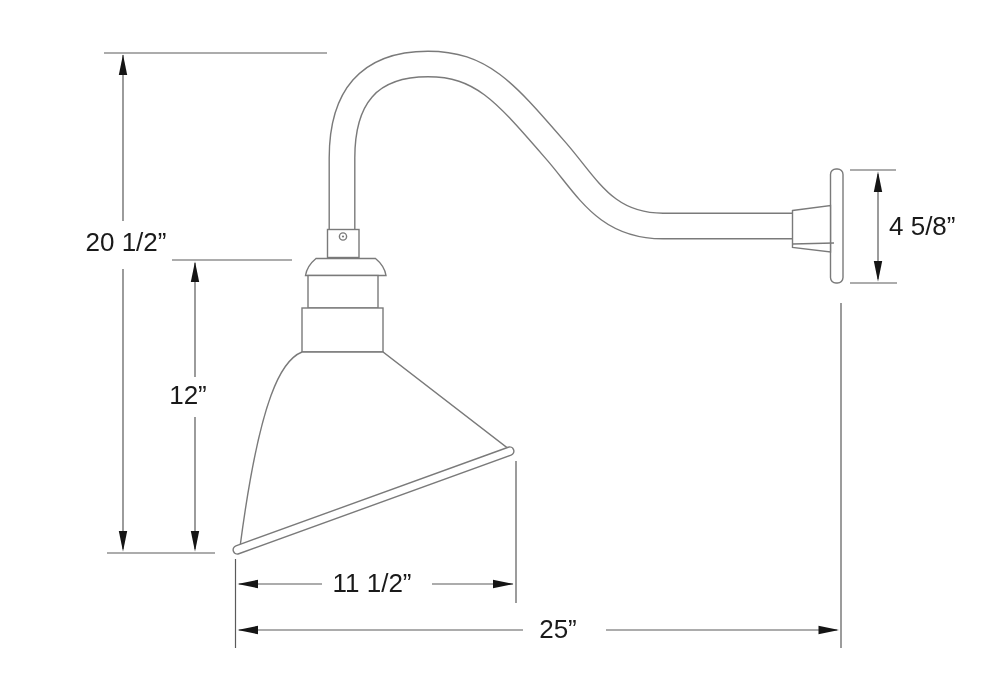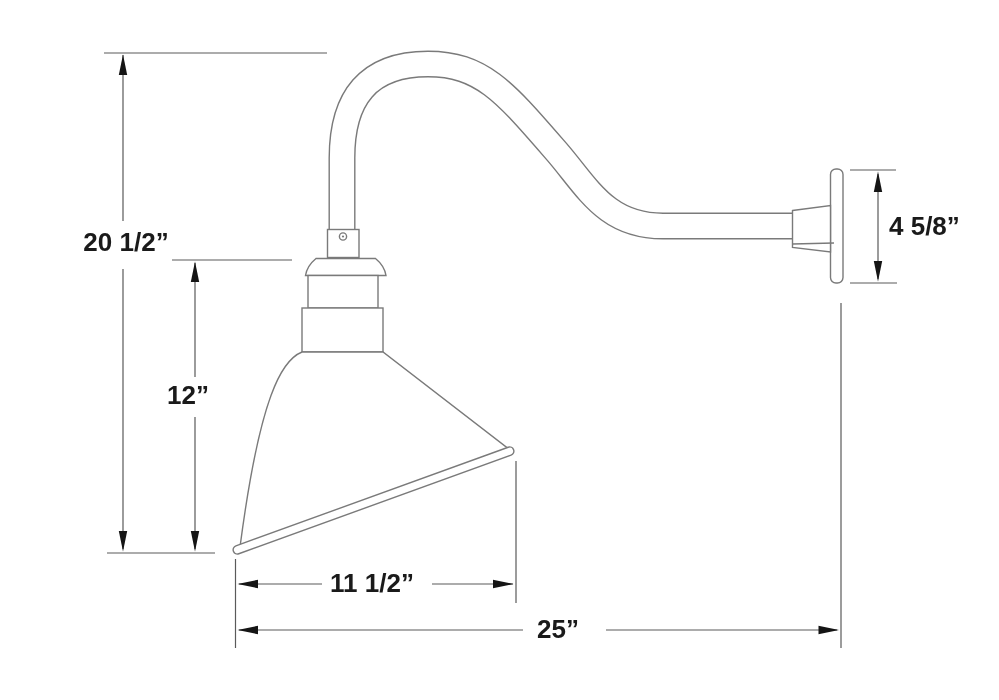--- a/index.html
+++ b/index.html
@@ -1,18 +1,18 @@
 <!DOCTYPE html>
 <html style="--bg: #ffffff; --line: #7a7a7a; --dim: #5a5a5a; --arrow: #151515; --text: #1a1a1a;"><head>
 <meta charset="utf-8">
 <style>
   html,body{margin:0;padding:0;background:#fff;}
   .canvas{
     position:relative;width:999px;height:700px;background:var(--bg,#fff);
-    font-family:"Liberation Sans",sans-serif;overflow:hidden;font-weight:bold;
+    font-family:"Liberation Sans",sans-serif;overflow:hidden;
   }
   svg{display:block}
   .pipe-outer{stroke:var(--line);stroke-width:27;fill:none;}
   .pipe-inner{stroke:#fff;stroke-width:24.2;fill:none;}
   .fixture{stroke:var(--line);stroke-width:1.4;fill:#fff;}
   .fixture-line{stroke:var(--line);stroke-width:1.4;fill:none;}
   .fixture-fill{stroke:var(--line);stroke-width:1.4;fill:var(--line);}
   .dim{stroke:var(--dim);stroke-width:1.2;fill:none;}
   .arrow{fill:var(--arrow);stroke:none;}
   .dim-label{font-size:26px;fill:var(--text);}

